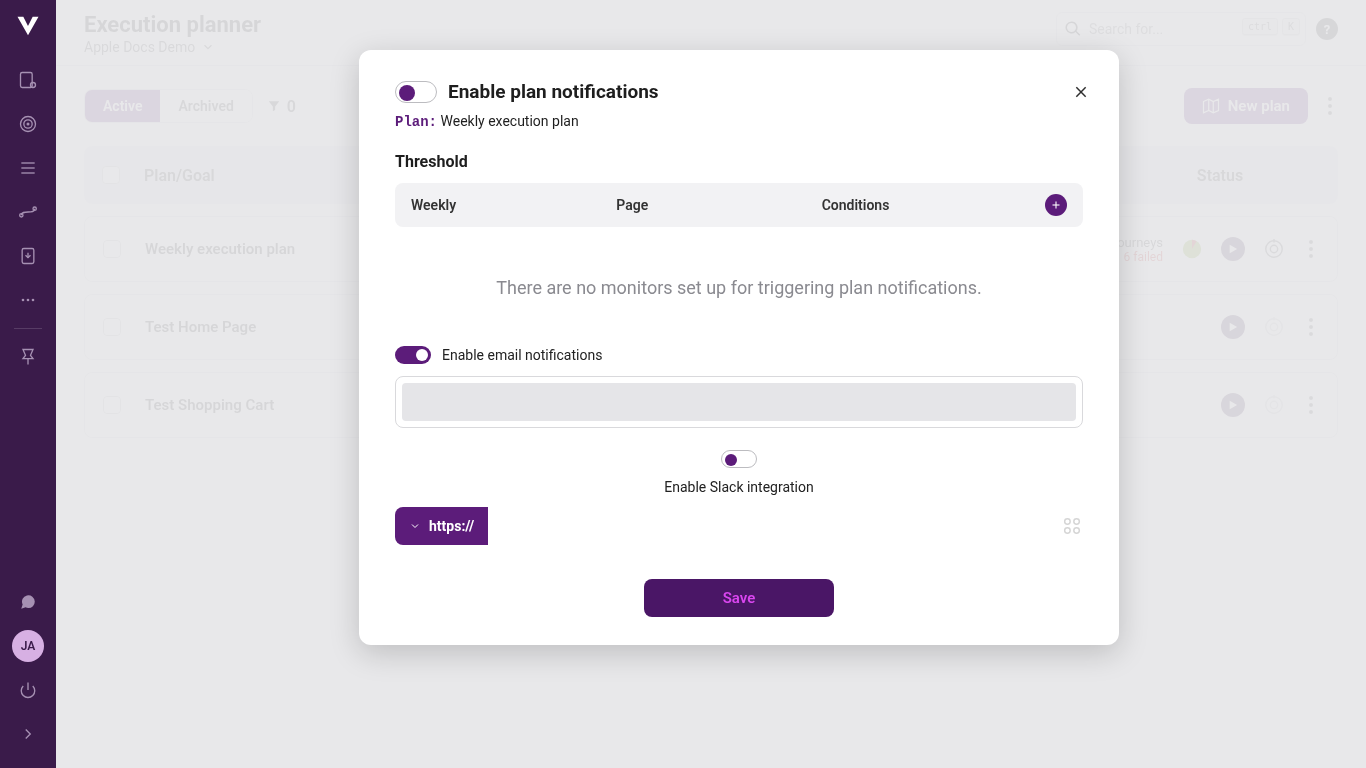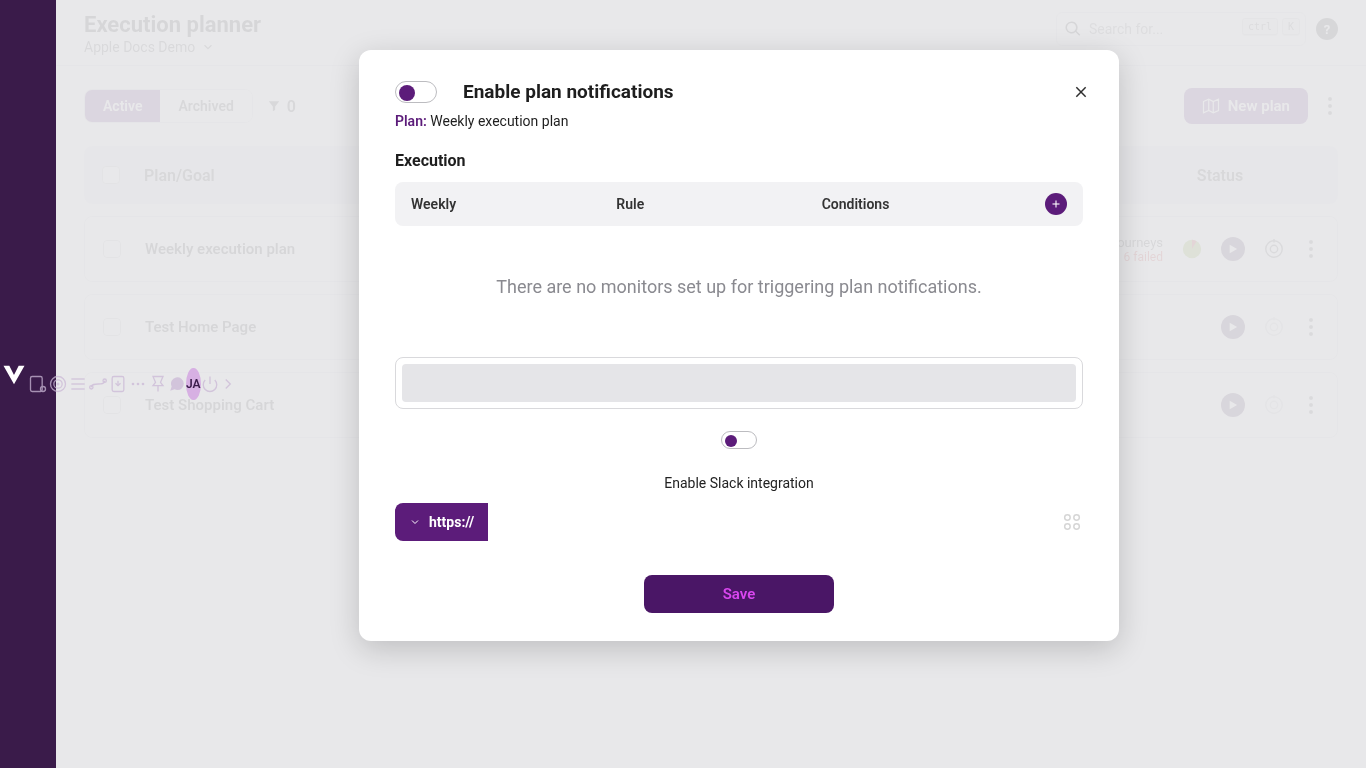--- a/index.html
+++ b/index.html
@@ -12,21 +12,21 @@
     --border:#d9d9dc;
     --red:#c21818;
     --green:#7aa81f;
     --shadow:0 8px 30px rgba(0,0,0,.18);
   }
   *{box-sizing:border-box;margin:0;padding:0;font-family:-apple-system,BlinkMacSystemFont,"Segoe UI",Roboto,Helvetica,Arial,sans-serif;}
   html,body{width:1366px;height:768px;overflow:hidden;background:#fff;color:var(--text);}
   .app{display:flex;height:100%;}
 
   
-  .sidebar{width:56px;background:var(--purple-dark);display:flex;flex-direction:row;align-items:center;padding:12px 0;color:#fff;position:relative;z-index:3;}
+  .sidebar{width:56px;background:var(--purple-dark);display:flex;flex-direction:column;align-items:center;padding:12px 0;color:#fff;position:relative;z-index:3;}
   .side-ico{width:36px;height:36px;display:flex;align-items:center;justify-content:center;border-radius:6px;margin:4px 0;opacity:.75;}
   .side-ico svg{width:20px;height:20px;stroke:#cbb9d6;stroke-width:1.6;fill:none;}
   .side-logo{width:28px;height:28px;margin-bottom:18px;}
   .side-logo svg{width:28px;height:28px;fill:#fff;}
   .side-spacer{flex:1;}
   .side-sep{width:28px;height:1px;background:rgba(255,255,255,.15);margin:6px 0;}
   .avatar{width:32px;height:32px;border-radius:50%;background:#d7b0e3;color:#3a1b4a;display:flex;align-items:center;justify-content:center;font-size:12px;font-weight:600;margin:6px 0;}
   .side-bottom-ico{width:36px;height:36px;display:flex;align-items:center;justify-content:center;margin:4px 0;opacity:.75;}
   .side-bottom-ico svg{width:18px;height:18px;stroke:#cbb9d6;stroke-width:1.8;fill:none;}
 
@@ -76,34 +76,34 @@
   .jstat .jf{color:var(--red);font-size:12px;}
   .play{width:24px;height:24px;border-radius:50%;background:#3a1b4a;display:flex;align-items:center;justify-content:center;}
   .play svg{width:10px;height:10px;fill:#fff;}
   .target{width:22px;height:22px;}
   .target svg{width:22px;height:22px;stroke:#555;stroke-width:1.6;fill:none;}
   .target.off svg{stroke:#c4c4c8;}
   .pie{width:22px;height:22px;}
 
   
   .modal{position:absolute;left:303px;top:50px;width:760px;background:#fff;border-radius:12px;box-shadow:var(--shadow);z-index:2;padding:30px 36px 28px 36px;}
-  .mrow{display:flex;align-items:center;gap:26px;text-align:center;}
+  .mrow{display:flex;align-items:center;gap:11px;text-align:center;}
   .toggle{width:42px;height:22px;border-radius:11px;position:relative;flex-shrink:0;}
   .toggle .knob{width:16px;height:16px;border-radius:50%;background:#fff;position:absolute;top:3px;}
   .toggle.small{width:36px;height:18px;}
   .toggle.small .knob{width:12px;height:12px;top:3px;}
   .t-off{background:#fff;border:1px solid #bcbcc0;}
   .t-off .knob{background:var(--purple);left:3px;}
   .t-on{background:var(--purple);}
   .t-on .knob{right:3px;}
   .mtitle{font-size:19px;font-weight:700;}
   .close-x{position:absolute;right:26px;top:30px;width:24px;height:24px;display:flex;align-items:center;justify-content:center;cursor:pointer;}
   .close-x svg{width:16px;height:16px;stroke:#2e2e2e;stroke-width:2.2;fill:none;}
   .mplan{font-size:14px;margin-top:10px;}
-  .mplan b{color:var(--purple);font-weight:600;}
+  .mplan b{color:var(--purple);font-weight:600;font-family:Liberation Mono, monospace;}
   .msec{font-size:16px;font-weight:700;margin-top:22px;}
   .condhead{background:#f2f2f4;border-radius:8px;height:44px;margin-top:12px;display:grid;grid-template-columns:1fr 1fr 1fr 40px;align-items:center;padding:0 16px;font-size:14px;font-weight:600;color:#333;}
   .addbtn{width:22px;height:22px;border-radius:50%;background:var(--purple);display:flex;align-items:center;justify-content:center;justify-self:end;}
   .addbtn svg{width:12px;height:12px;stroke:#fff;stroke-width:2.2;fill:none;}
   .empty{text-align:center;color:#8a8a90;font-size:18px;padding:50px 0 48px;}
   .mlabel{font-size:14px;color:#222;}
   .mrow + .mrow{margin-top:10px;}
   .infodot{width:18px;height:18px;border-radius:50%;background:var(--purple);color:#fff;display:flex;align-items:center;justify-content:center;font-size:11px;font-weight:700;margin-left:4px;}
   .disabledbox{margin-top:12px;border:1px solid var(--border);border-radius:8px;padding:6px;}
   .disabledbox div{height:38px;background:#e5e5e8;border-radius:4px;}
@@ -370,34 +370,40 @@
       <div class="mrow">
         <div class="toggle t-off">
             <div class="knob"></div>
           </div>
         <div class="mtitle">Enable plan notifications</div>
       </div>
       <div class="mplan">
         <b>Plan:</b> <span>Weekly execution plan</span>
       </div>
 
-      <div class="msec">Execution</div>
+      <div class="msec">Threshold</div>
       <div class="condhead">
         <div>Weekly</div>
-        <div>Rule</div>
+        <div>Page</div>
         <div>Conditions</div>
         <div class="addbtn">
             <svg viewBox="0 0 24 24">
               <line x1="12" y1="5" x2="12" y2="19"></line>
               <line x1="5" y1="12" x2="19" y2="12"></line>
             </svg>
           </div>
       </div>
       <div class="empty">There are no monitors set up for triggering plan notifications.</div>
 
+      <div class="mrow">
+        <div class="toggle t-on small">
+            <div class="knob"></div>
+          </div>
+        <div class="mlabel">Enable email notifications</div>
+      </div>
       <div class="disabledbox">
           <div></div>
         </div>
 
       <div class="mrow slackrow">
         <div class="toggle t-off small">
             <div class="knob"></div>
           </div>
         <div class="mlabel">Enable Slack integration</div>
       </div>

